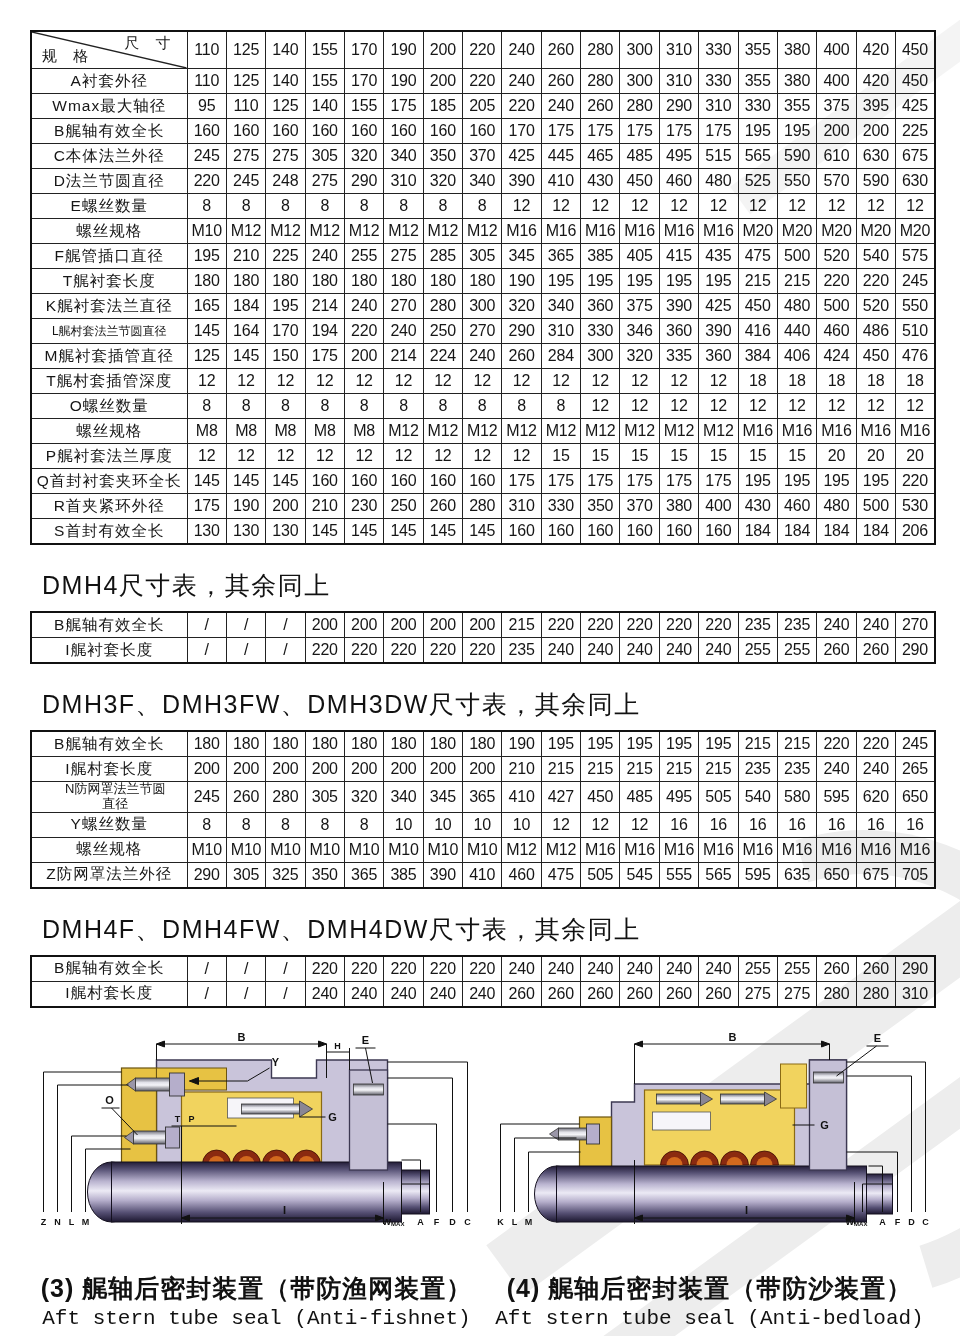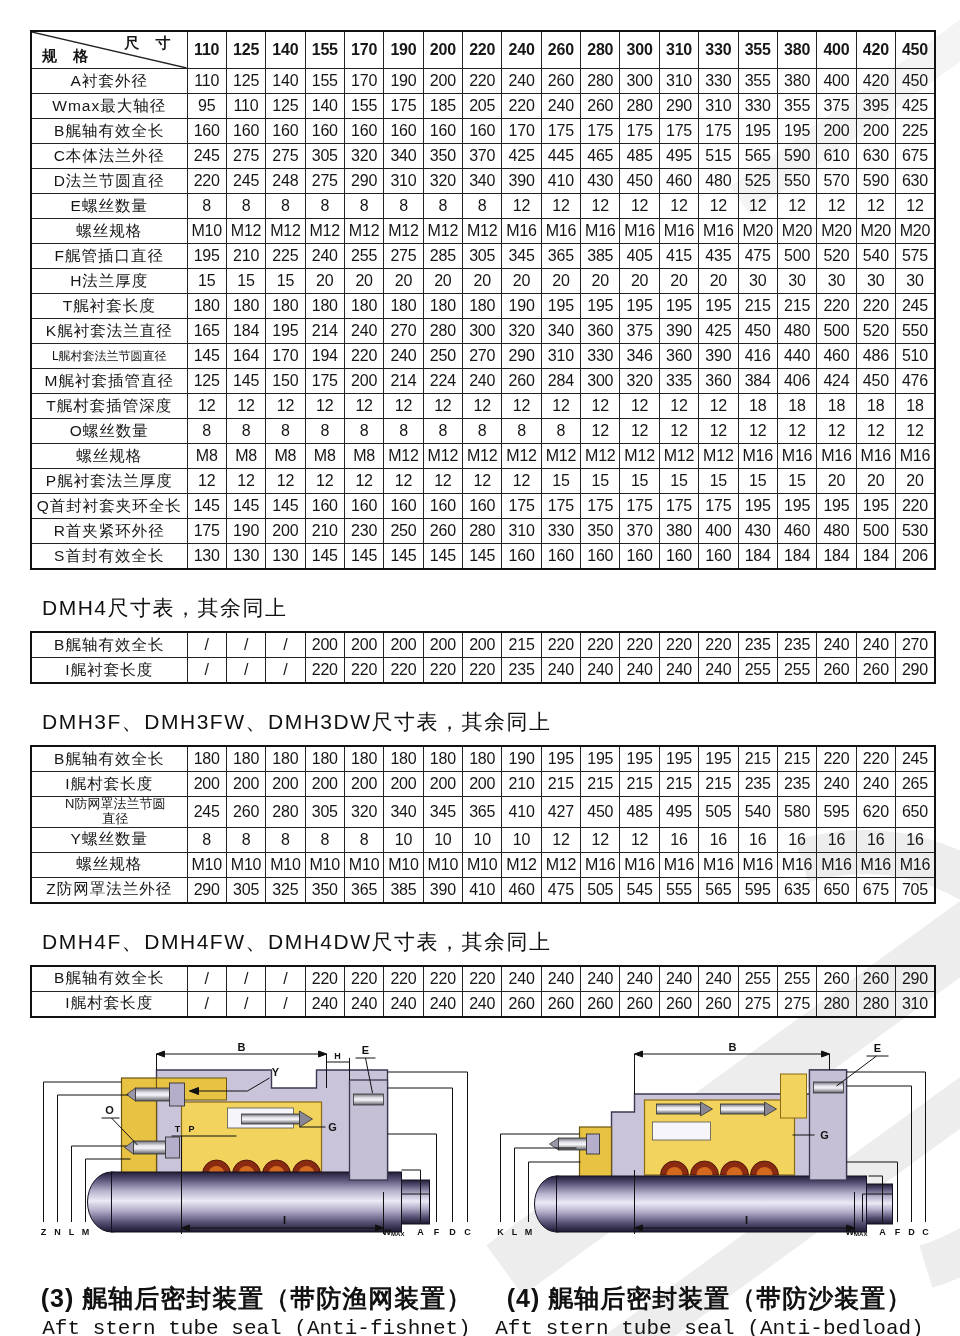--- a/index.html
+++ b/index.html
@@ -7,30 +7,30 @@
         font-family:"Liberation Sans",sans-serif;color:#111;}
   .wm{position:absolute;z-index:0;}
   .wm-band{background:#ededed;}
   .wm-ring{border-radius:50%;border:44px solid #ededed;border-left-color:transparent;border-bottom-color:transparent;}
   .content{position:relative;z-index:1;padding:30px 24px 0 30px;}
 
   table.dim{border-collapse:collapse;table-layout:fixed;width:906px;background:transparent;
             border:2px solid #111;}
   table.dim td{border:1px solid #222;text-align:center;vertical-align:middle;padding:0;
                height:24px;font-size:16px;letter-spacing:-0.2px;color:#161616;overflow:hidden;white-space:nowrap;}
-  table.dim .hd td{height:36px;font-weight:bold;}
+  table.dim .hd td{height:36px;}
   table.dim td.lbl{font-size:15.5px;letter-spacing:1px;}
   table.dim td.lbl.small{font-size:12px;letter-spacing:0;}
   table.dim td.lbl.two{font-size:13px;letter-spacing:0;line-height:1.15;white-space:normal;padding-left:12px;}
   td.diag{position:relative;padding:0;}
   td.diag .corner-svg{position:absolute;left:0;top:0;width:100%;height:100%;}
   td.diag .tr{position:absolute;top:2px;right:10px;font-size:15px;letter-spacing:6px;}
   td.diag .bl{position:absolute;bottom:2px;left:10px;font-size:15px;letter-spacing:6px;}
 
-  .sec-title{font-size:21px;font-weight:500;margin:24px 0 9px 12px;letter-spacing:1.5px;}
+  .sec-title{font-size:25px;font-weight:500;margin:24px 0 9px 12px;letter-spacing:1.5px;}
 
   .figs{display:flex;margin-top:24px;}
   .figs figure{margin:0;width:453px;}
   .fig-svg{display:block;width:453px;height:216px;}
   .cap-zh{font-size:25px;font-weight:700;text-align:center;margin-top:24px;letter-spacing:1px;}
   .cap-en{font-family:"Liberation Mono",monospace;font-size:21px;text-align:center;margin-top:2px;font-weight:500;}
   .dimtxt{font:bold 11px "Liberation Sans",sans-serif;fill:#111;}
   .dimtxt.sm{font-size:9px;}
   .dln{stroke:#111;stroke-width:1;fill:none;}
 </style>
@@ -247,42 +247,20 @@
             <td class="val">365</td>
             <td class="val">385</td>
             <td class="val">405</td>
             <td class="val">415</td>
             <td class="val">435</td>
             <td class="val">475</td>
             <td class="val">500</td>
             <td class="val">520</td>
             <td class="val">540</td>
             <td class="val">575</td>
-          </tr>
-          <tr>
-            <td class="lbl">H法兰厚度</td>
-            <td class="val">15</td>
-            <td class="val">15</td>
-            <td class="val">15</td>
-            <td class="val">20</td>
-            <td class="val">20</td>
-            <td class="val">20</td>
-            <td class="val">20</td>
-            <td class="val">20</td>
-            <td class="val">20</td>
-            <td class="val">20</td>
-            <td class="val">20</td>
-            <td class="val">20</td>
-            <td class="val">20</td>
-            <td class="val">20</td>
-            <td class="val">30</td>
-            <td class="val">30</td>
-            <td class="val">30</td>
-            <td class="val">30</td>
-            <td class="val">30</td>
           </tr>
           <tr>
             <td class="lbl">T艉衬套长度</td>
             <td class="val">180</td>
             <td class="val">180</td>
             <td class="val">180</td>
             <td class="val">180</td>
             <td class="val">180</td>
             <td class="val">180</td>
             <td class="val">180</td>

